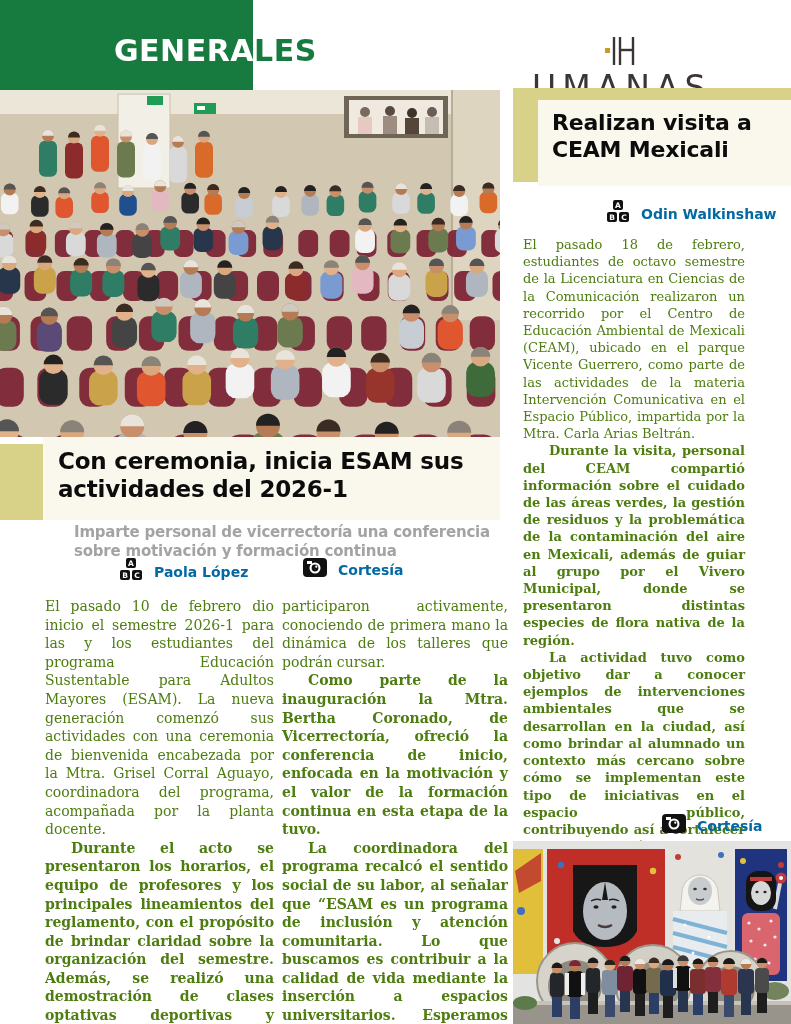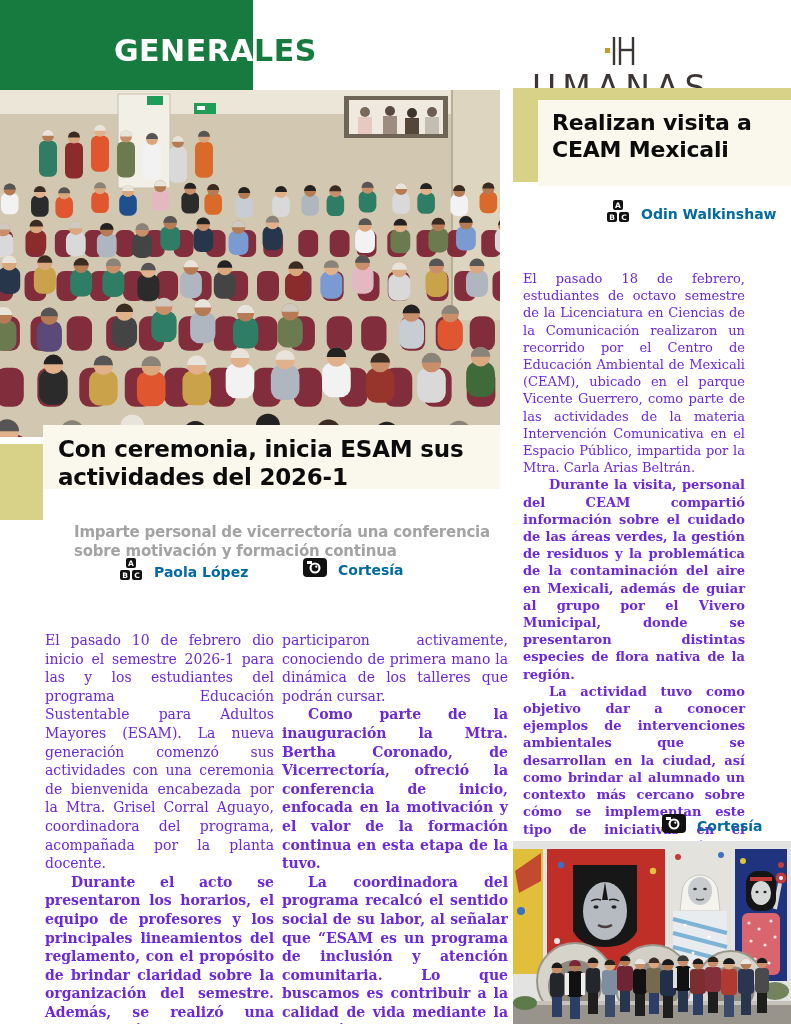--- a/index.html
+++ b/index.html
@@ -24,33 +24,33 @@
   .brand .word{font-size:33px;font-weight:400;letter-spacing:6px;color:#3b3534;}
 
   
   .photo{position:absolute;overflow:hidden;}
   .photo svg{display:block;}
   .auditorium{left:0;top:90px;width:500px;height:347px;}
   .mural{left:513px;top:841px;width:278px;height:183px;}
 
   
   .tan-bar-left{position:absolute;left:0;top:444px;width:43px;height:76px;background:var(--tan);}
-  .headline-box-left{position:absolute;left:43px;top:425px;width:457px;height:64px;background:var(--cream);}
+  .headline-box-left{position:absolute;left:43px;top:437px;width:457px;height:83px;background:var(--cream);}
   .headline-box-left h2{padding:11px 6px 0 15px;font-size:23px;line-height:1.2;letter-spacing:-.2px;color:#0c0c0c;}
   .subhead{position:absolute;left:74px;top:523px;width:452px;font-size:15px;line-height:1.28;
      font-weight:bold;color:var(--subgray);letter-spacing:-.2px;}
   .byline-row{position:absolute;display:flex;align-items:center;}
   .byline-left{left:120px;top:558px;}
   .byline-right-article{left:607px;top:200px;}
   .credit-left{left:303px;top:558px;}
   .credit-right{left:662px;top:814px;}
   .byline-row .name{margin-left:11px;font-size:14px;font-weight:bold;color:#0369a1;white-space:nowrap;}
 
-  .col{position:absolute;font-family:"DejaVu Serif","Liberation Serif",serif;color:#6d28d9;
-       text-align:justify;margin-top:34px;}
+  .col{position:absolute;font-family:"DejaVu Serif","Liberation Serif",serif;color:#4d7c0f;
+       text-align:justify;}
   .col p{margin:0;}
   .col p.ind{text-indent:26px;font-weight:bold;}
   .col1{left:45px;top:597px;width:229px;font-size:14px;line-height:18.6px;}
   .col2{left:282px;top:597px;width:226px;font-size:14px;line-height:18.6px;}
   .rcol{left:523px;top:236px;width:222px;font-size:13px;line-height:17.2px;}
 
   
   .tan-top-right{position:absolute;left:513px;top:88px;width:278px;height:12px;background:var(--tan);}
   .tan-bar-right{position:absolute;left:513px;top:88px;width:32px;height:94px;background:var(--tan);}
   .headline-box-right{position:absolute;left:538px;top:100px;width:253px;height:86px;background:var(--cream);}

